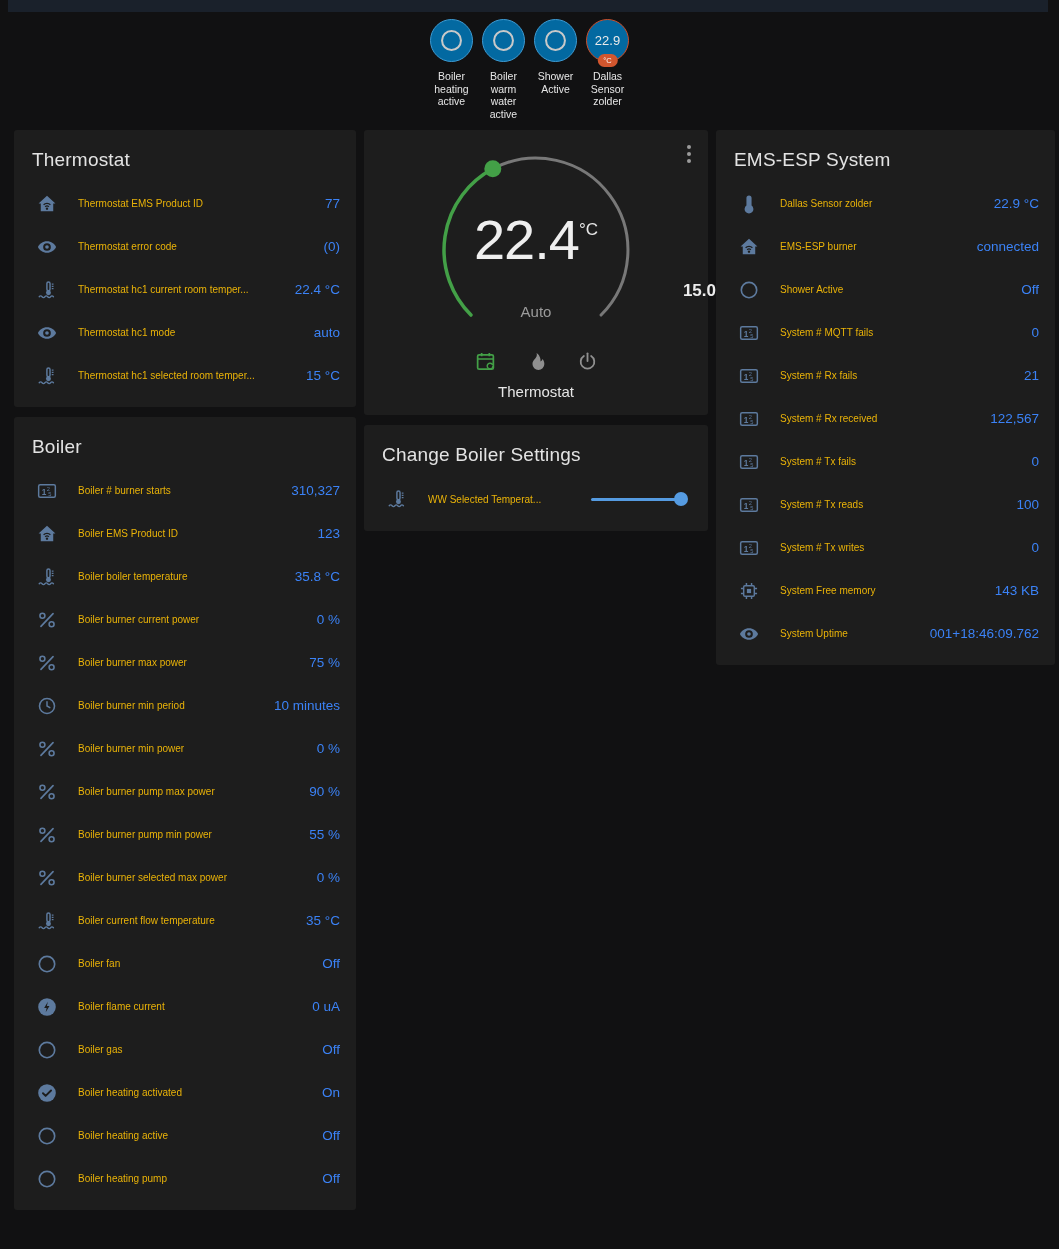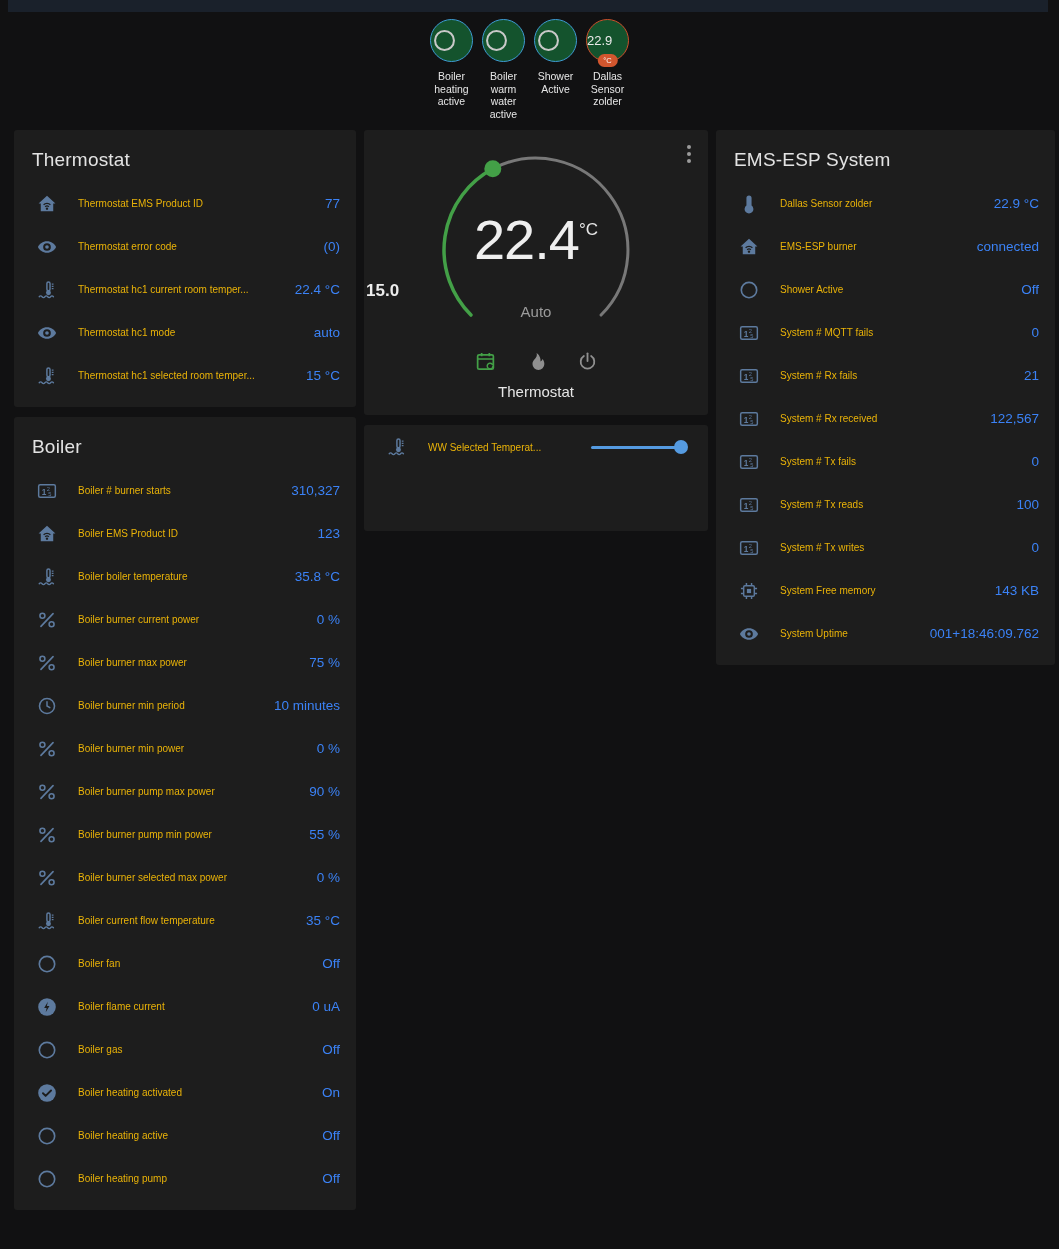--- a/index.html
+++ b/index.html
@@ -9,21 +9,21 @@
     overflow:hidden;
     position:relative;
     font-family:"Liberation Sans", sans-serif;
   }
   .topbar { position:absolute; top:0; left:8px; right:11px; height:12px; background:#1a212b; }
 
   
   .badges-row { position:absolute; top:19px; left:0; width:100%; display:flex; justify-content:center; gap:2px; }
   .badge { width:50px; display:flex; flex-direction:column; align-items:center; cursor:pointer; }
   .badge-circle { width:43px; height:43px; border-radius:50%; border:1.5px solid #3e9bd3;
-    background:#14532d; display:flex; align-items:center; justify-content:flex-start; position:relative; }
+    background:#0369a1; display:flex; align-items:center; justify-content:center; position:relative; }
   .badge-circle svg { width:27px; height:27px; color:#c9c9c9; display:block; }
   .badge.is-value .badge-circle { border-color:#cc4f2b; }
   .badge-value { font-size:13px; color:#eaeaea; }
   .badge-unit { position:absolute; bottom:-6px; left:50%; transform:translateX(-50%);
     background:#d2562e; color:#fff; font-size:7.5px; padding:2px 6px; border-radius:9px; white-space:nowrap; }
   .badge-label { margin-top:8px; font-size:10.5px; line-height:1.2; color:#e6e6e6; text-align:center; }
 
   
   .grid { position:absolute; top:130px; left:14px; display:flex; gap:8px; align-items:flex-start; }
   .col { display:flex; flex-direction:column; gap:10px; }
@@ -43,21 +43,21 @@
 
   
   .dial-card { height:285px; position:relative; }
   .kebab { position:absolute; top:12px; right:14px; display:flex; flex-direction:column; gap:3px; cursor:pointer; padding:3px; }
   .kebab i { width:4px; height:4px; border-radius:50%; background:#9b9b9b; display:block; }
   .dial-wrap { position:absolute; top:10px; left:62px; width:220px; height:220px; }
   .dial-wrap svg { width:220px; height:220px; display:block; }
   .dial-value { position:absolute; top:76px; left:0; width:100%; text-align:center;
     font-size:56px; line-height:56px; color:#eeeeee; letter-spacing:-1px; }
   .dial-value sup { font-size:17px; color:#e6e6e6; position:relative; top:-4px; letter-spacing:0; }
-  .dial-target { position:absolute; top:151px; left:2px; width:100%; text-align:left; font-size:17px; font-weight:700; color:#ececec; }
+  .dial-target { position:absolute; top:151px; left:8px; width:100%; text-align:right; font-size:17px; font-weight:700; color:#ececec; }
   .dial-mode-label { position:absolute; top:173px; left:0; width:100%; text-align:center; font-size:15px; color:#9b9b9b; }
   .dial-modes { position:absolute; top:218px; left:0; width:100%; display:flex; justify-content:center; gap:24px; }
   .mode-btn { background:none; border:none; color:#8f8f8f; cursor:pointer; padding:2px; }
   .mode-btn svg { width:23px; height:23px; display:block; }
   .mode-btn.active { color:#43a047; }
   .dial-entity-name { position:absolute; top:253px; left:0; width:100%; text-align:center; font-size:15px; color:#e6e6e6; }
 
   
   .settings-card { height:106px; }
   .settings-row { display:flex; align-items:center; height:44px; }
@@ -399,20 +399,21 @@
             <svg viewBox="0 0 24 24">
               <path d="M12 3.5v8" stroke="currentColor" stroke-width="1.9" stroke-linecap="round"></path>
               <path d="M8.2 6.3a7.1 7.1 0 1 0 7.6 0" fill="none" stroke="currentColor" stroke-width="1.9" stroke-linecap="round"></path>
             </svg>
           </button>
         </div>
       <div class="dial-entity-name">Thermostat</div>
     </section>
 
     <section class="card settings-card">
+      <div class="card-title">Change Boiler Settings</div>
       <div class="settings-row">
         <span class="entity-icon" id="settings-icon">
             <svg viewBox="0 0 24 24">
               <rect x="11.9" y="3.2" width="3.4" height="9.6" rx="1.7" fill="none" stroke="currentColor" stroke-width="1.6"></rect>
               <path d="M17.2 5.6h1.9M17.2 8.1h1.9M17.2 10.6h1.9" stroke="currentColor" stroke-width="1.3"></path>
               <circle cx="13.6" cy="15" r="2.7" fill="currentColor"></circle>
               <path d="M3.5 19.4c1-1.3 2.1-1.3 3.1 0s2.1 1.3 3.1 0 2.1-1.3 3.1 0 2.1 1.3 3.1 0 2.1-1.3 3.1 0" fill="none" stroke="currentColor" stroke-width="1.5" stroke-linecap="round"></path>
             </svg>
           </span>
         <span class="entity-label">WW Selected Temperat...</span>

